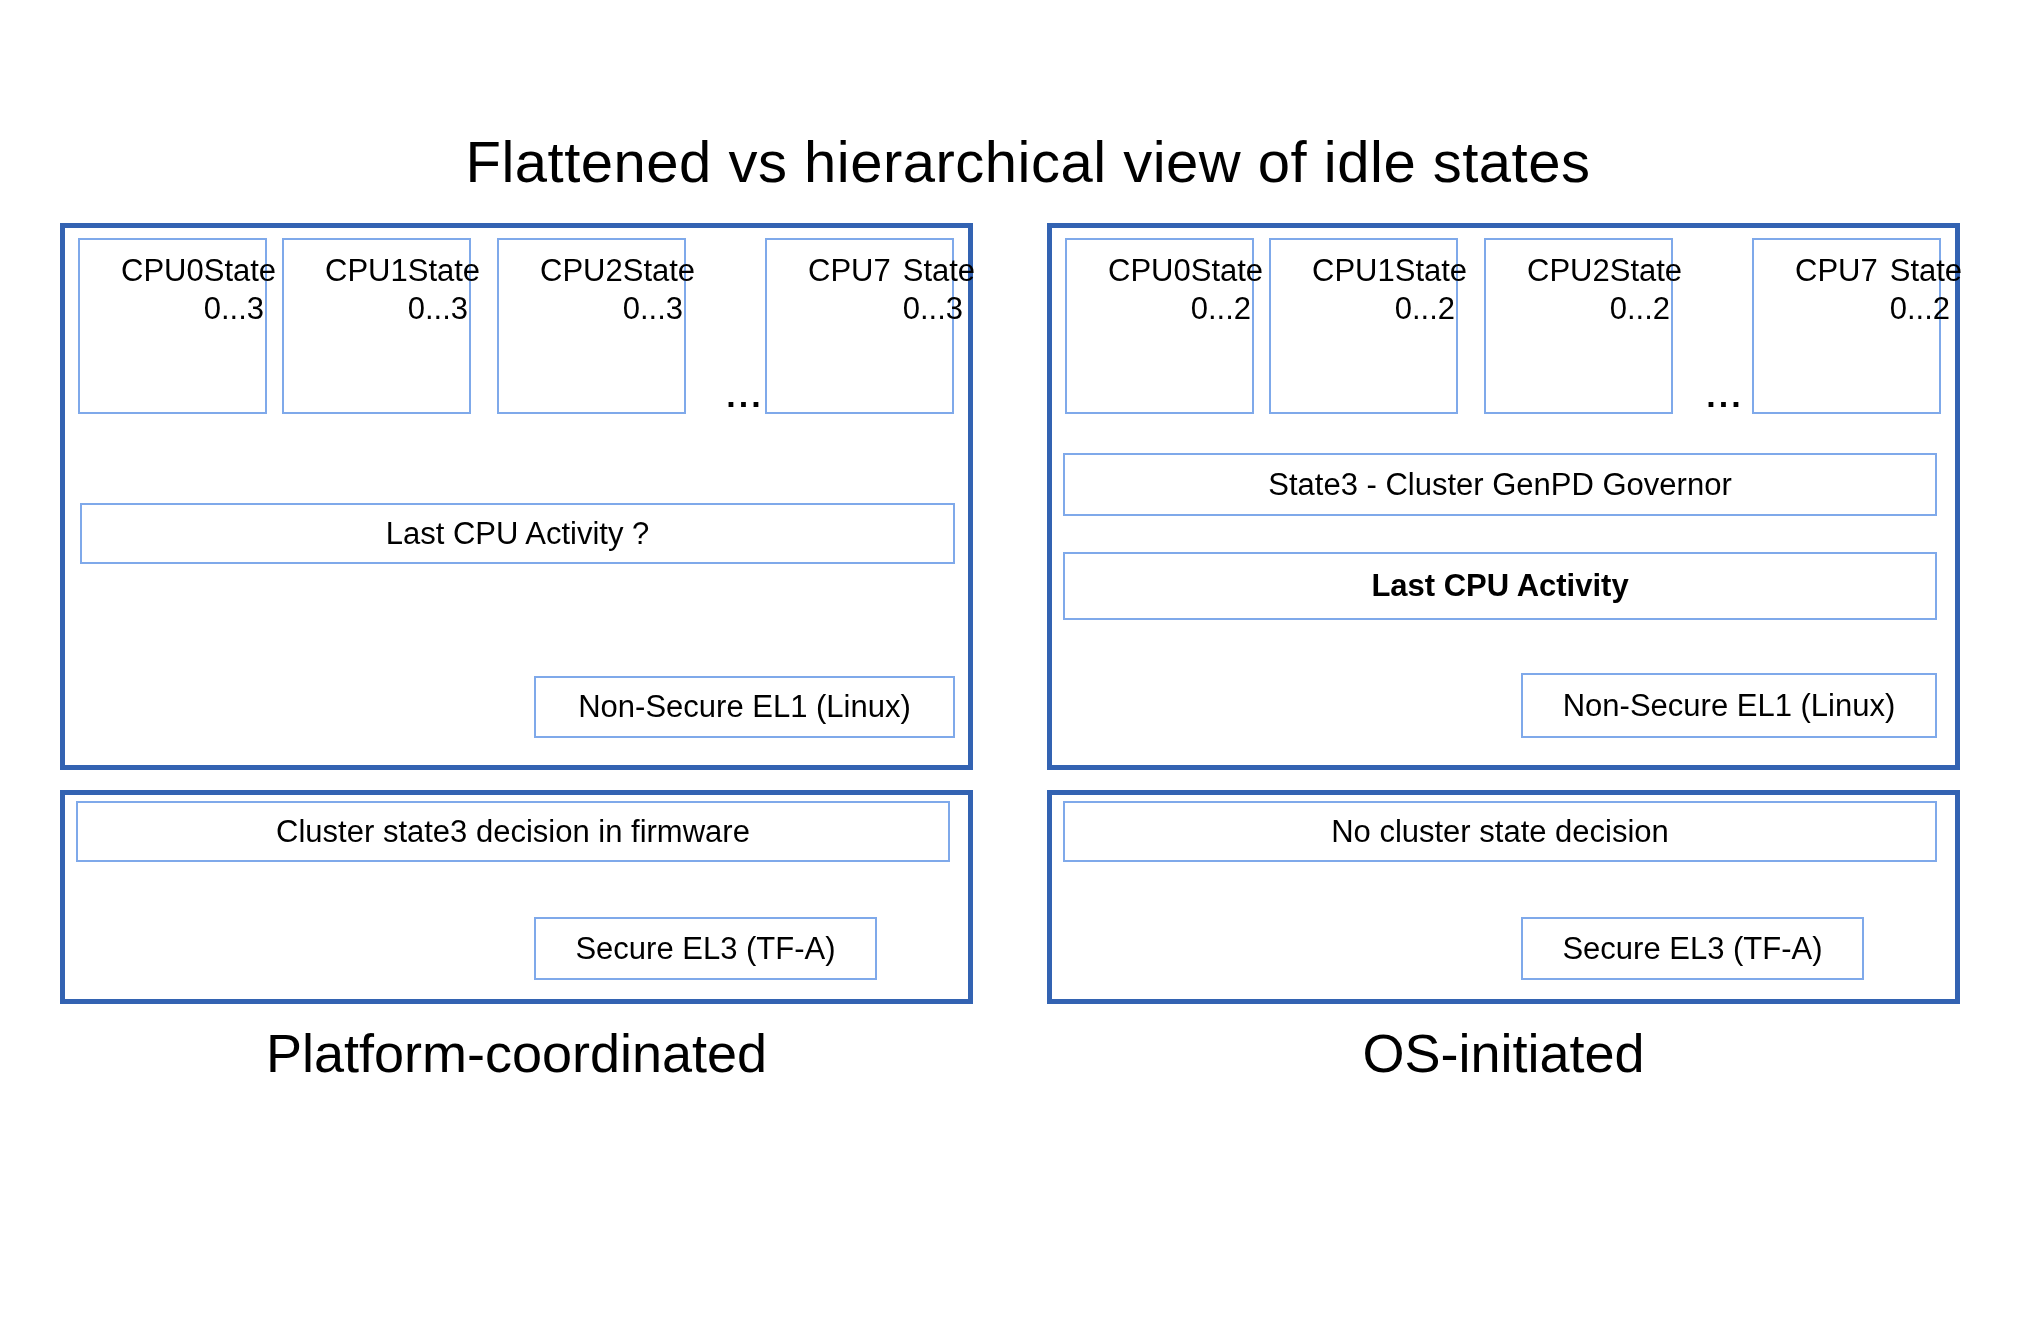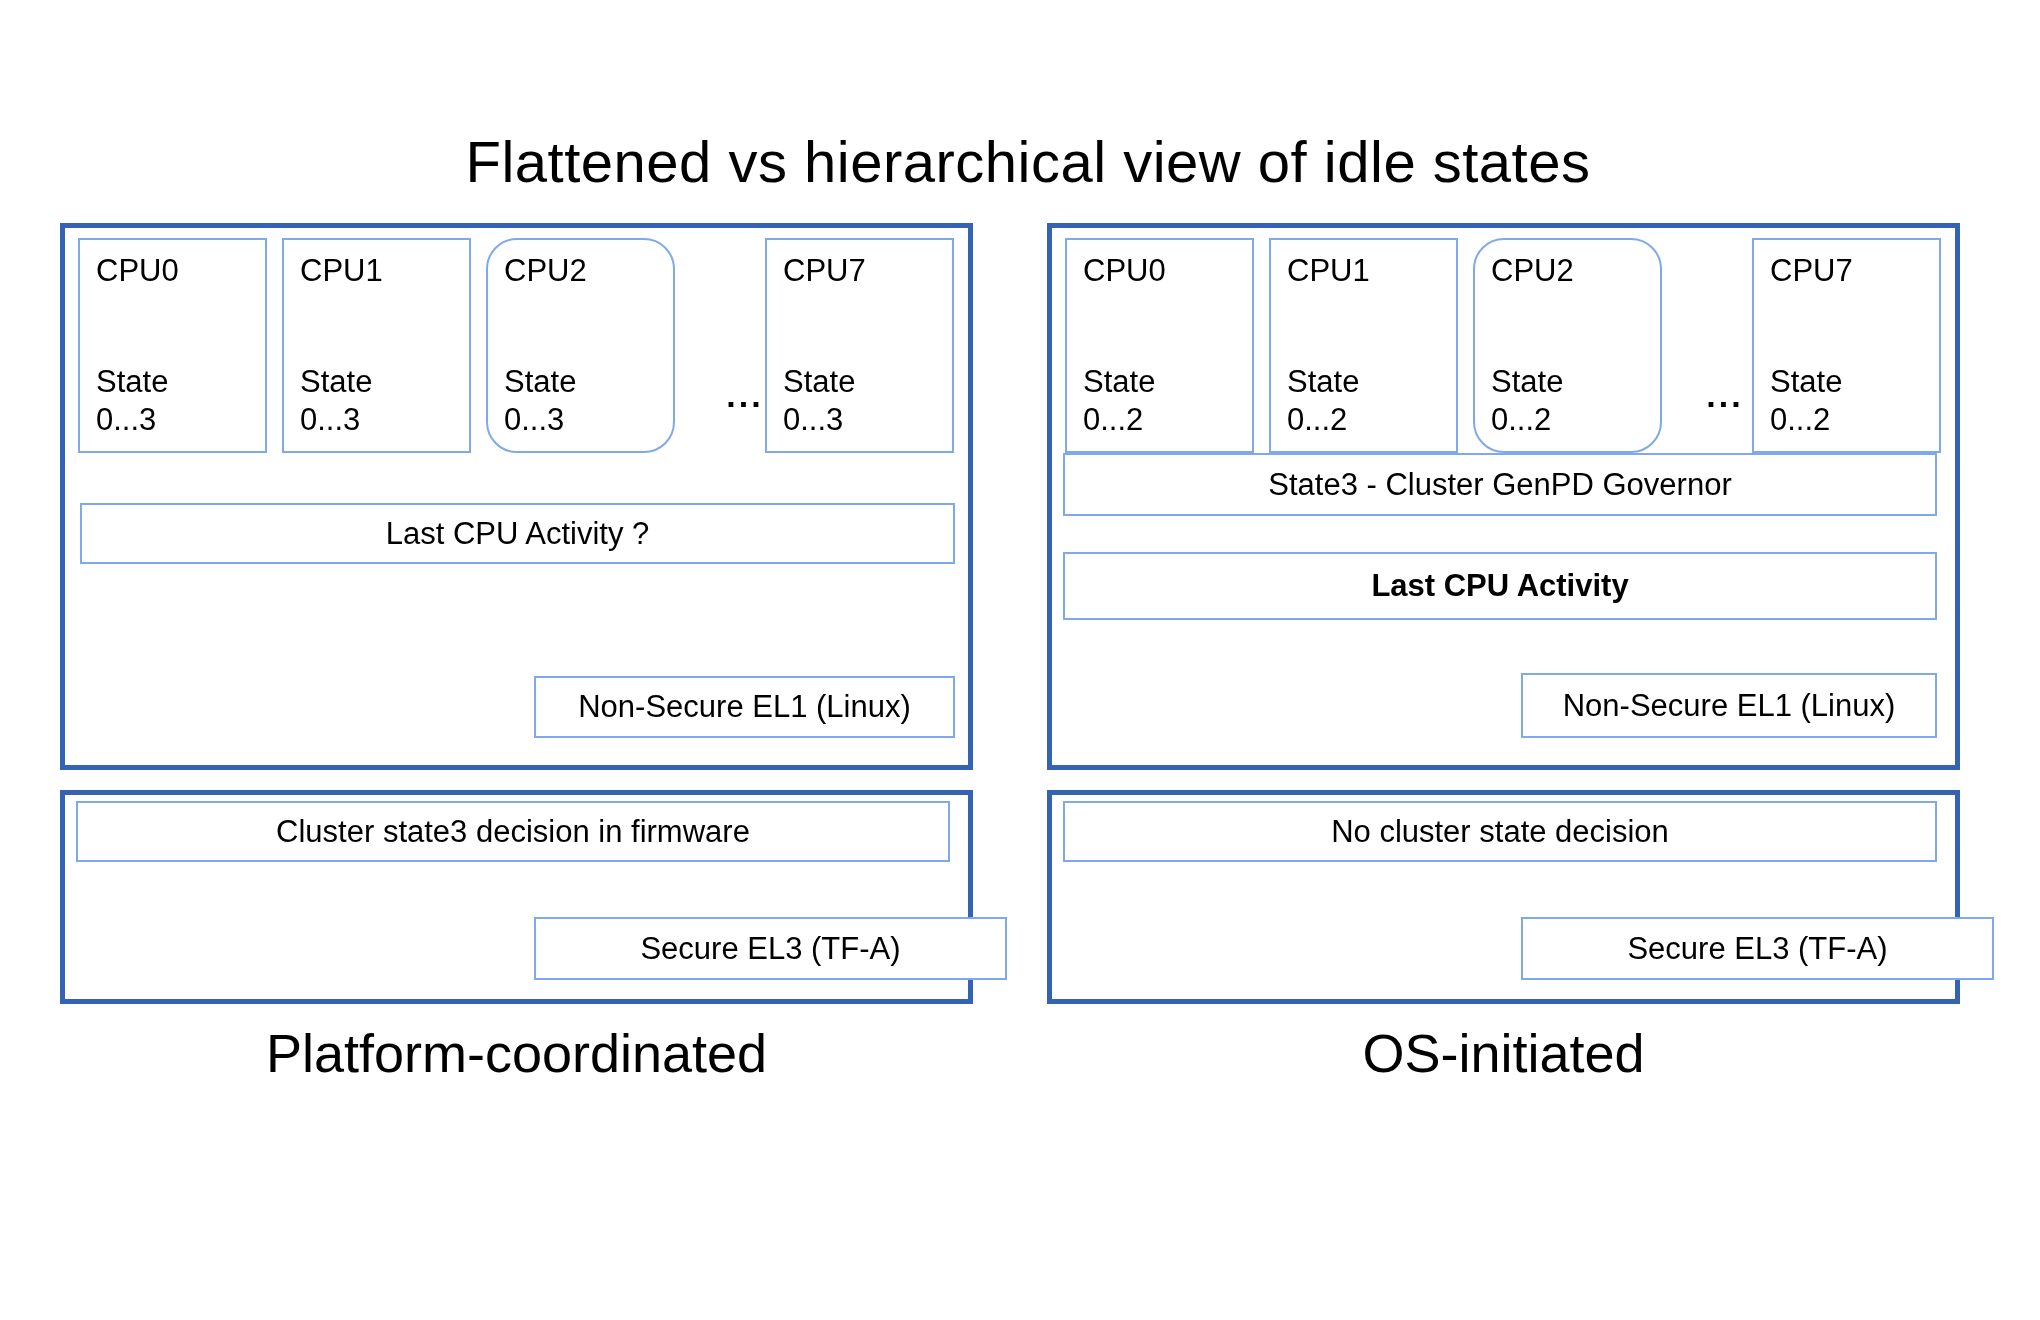--- a/index.html
+++ b/index.html
@@ -20,46 +20,46 @@
   }
   .panel{
     position:absolute;border:5px solid var(--outer);background:var(--bg);
   }
   .panel-top-left  {left:60px;  top:223px; width:913px; height:547px;}
   .panel-top-right {left:1047px;top:223px; width:913px; height:547px;}
   .panel-bot-left  {left:60px;  top:790px; width:913px; height:214px;}
   .panel-bot-right {left:1047px;top:790px; width:913px; height:214px;}
 
   .cpu{
-    position:absolute;top:10px;width:189px;height:215px;
+    position:absolute;top:10px;width:189px;height:176px;
     border:2px solid var(--inner);
-    padding:12px 8px 12px 16px;
-    display:flex;flex-direction:column;justify-content:space-between;
+    padding:12px 8px 12px 41px;
+    display:flex;flex-direction:row;justify-content:space-between;
     font-size:31px;line-height:1.22;
   }
-  .cpu-0{left:13px;} .cpu-1{left:217px;} .cpu-2{left:421px;border-radius:31px;} .cpu-7{left:700px;gap:12px;}
+  .cpu-0{left:13px;} .cpu-1{left:217px;} .cpu-2{left:432px;} .cpu-7{left:700px;gap:12px;}
 
   .dots{
     position:absolute;top:148px;width:70px;text-align:center;
     font-size:34px;font-weight:bold;letter-spacing:3px;
   }
   .dots-left{left:645px;} .dots-right{left:638px;}
 
   .wbox{
     position:absolute;border:2px solid var(--inner);
     display:flex;align-items:center;justify-content:center;
     font-size:31px;text-align:center;background:var(--bg);
   }
   .box-activity-left {left:15px; top:275px;width:875px;height:61px;}
   .box-el1-left      {left:469px;top:448px;width:421px;height:62px;}
   .box-governor      {left:11px; top:225px;width:874px;height:63px;}
   .box-activity-right{left:11px; top:324px;width:874px;height:68px;font-weight:bold;}
   .box-el1-right     {left:469px;top:445px;width:416px;height:65px;}
   .box-decision      {left:11px; top:6px;  width:874px;height:61px;}
-  .box-el3           {left:469px;top:122px;width:473px;height:63px;}
+  .box-el3           {left:469px;top:122px;width:343px;height:63px;}
 
   .caption{
     position:absolute;top:1022px;width:913px;
     text-align:center;font-size:54px;
   }
   .caption-left{left:60px;} .caption-right{left:1047px;}
 </style>
 </head>
 <body>
 

